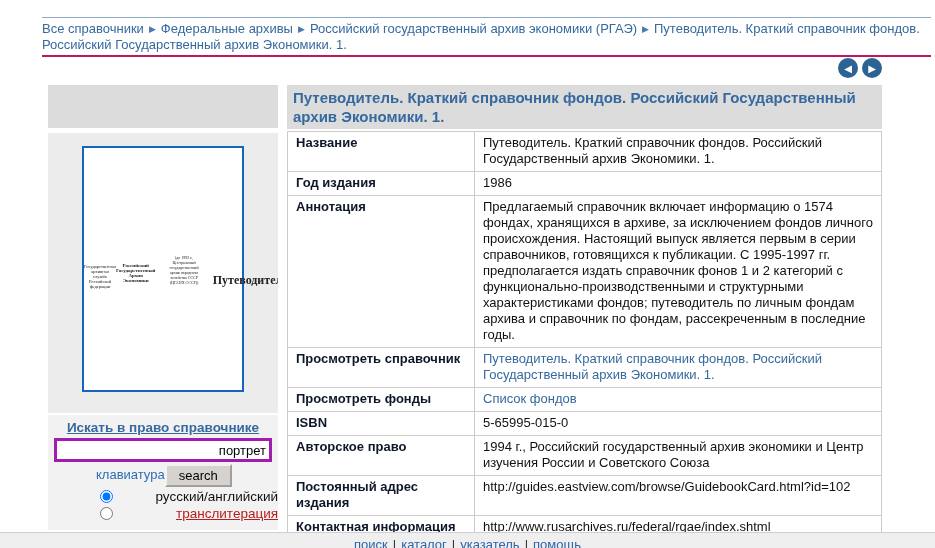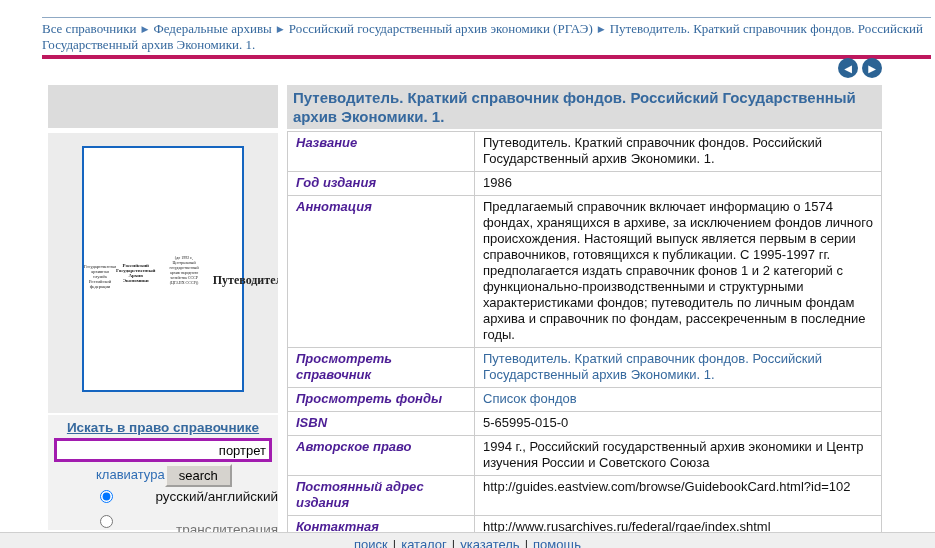--- a/index.html
+++ b/index.html
@@ -3,22 +3,22 @@
 <meta charset="utf-8">
 <style>
   html,body{margin:0;padding:0;}
   body{
     width:935px;height:548px;position:relative;overflow:hidden;
     background:#ffffff;font-family:"Liberation Sans", sans-serif;
   }
   
   .breadcrumb{
     position:absolute;left:42px;top:17px;width:889px;
-    border-top:1px solid #8fa9c4;border-bottom:4px solid #be185d;
-    padding:3px 0 2px;font-size:13px;line-height:16px;color:#36699e;font-family:Liberation Serif, serif;
+    border-top:1px solid #8fa9c4;border-bottom:2px solid #be185d;
+    padding:3px 0 2px;font-size:13px;line-height:16px;color:#36699e;
   }
   .breadcrumb a{color:#36699e;text-decoration:none;cursor:pointer;}
   .crumb-sep{color:#4a7ab0;font-size:9px;margin:0 5px;vertical-align:1px;}
   
   .nav-arrows{position:absolute;top:58px;left:838px;width:46px;display:flex;gap:4px;}
   .circle-btn{
     width:20px;height:20px;border-radius:50%;background:#2b6394;color:#fff;
     display:flex;align-items:center;justify-content:center;font-size:10px;cursor:pointer;
   }
   
@@ -52,32 +52,32 @@
     font-family:"Liberation Sans", sans-serif;background:#fff;color:#000;text-align:right;
   }
   .search-mid{display:flex;padding:2px 8px 0 48px;align-items:flex-start;}
   .kb-link{font-size:13px;color:#2f6db4;cursor:pointer;margin-top:3px;}
   .search-btn{
     font-family:"Liberation Sans", sans-serif;font-size:13px;color:#000;
     background:#d6d3ce;border:2px outset #f4f2ef;padding:2px 12px;cursor:pointer;
   }
   .radio-row{display:flex;align-items:center;margin:2px 0 0 52px;font-size:13.5px;color:#111;justify-content:space-between;}
   .radio-row input{margin:0 6px 0 0;}
-  .radio-link{color:#737373;text-decoration:underline;cursor:pointer;margin-top:16px;}
+  .radio-link{color:#b91c1c;text-decoration:underline;cursor:pointer;}
   
   .main{position:absolute;left:287px;top:85px;width:595px;}
   .title-bar{
     background:#dcdcdc;color:#36699e;font-weight:bold;font-size:15px;
     line-height:19px;padding:3px 10px 3px 6px;min-height:38px;box-sizing:border-box;
   }
   .detail-table{margin-top:2px;width:595px;border-collapse:collapse;font-size:13px;}
   .detail-table td{
     border:1px solid #cccccc;padding:3px 8px 4px;vertical-align:top;line-height:16px;
   }
-  td.cell-label{width:170px;color:#4c1d95;font-weight:bold;font-style:italic;}
+  td.cell-label{width:170px;color:#0f172a;font-weight:bold;}
   td.cell-value{color:#111;}
   td.cell-link{color:#36699e;cursor:pointer;}
   
   .footer{
     position:absolute;left:0;top:532px;width:935px;height:16px;
     background:#efefef;border-top:1px solid #cfcfcf;text-align:center;
     font-size:13px;padding-top:4px;box-sizing:content-box;
   }
   .footer a{color:#2f64a8;text-decoration:underline;cursor:pointer;}
   .footer .sep{color:#333;margin:0 5px;}

